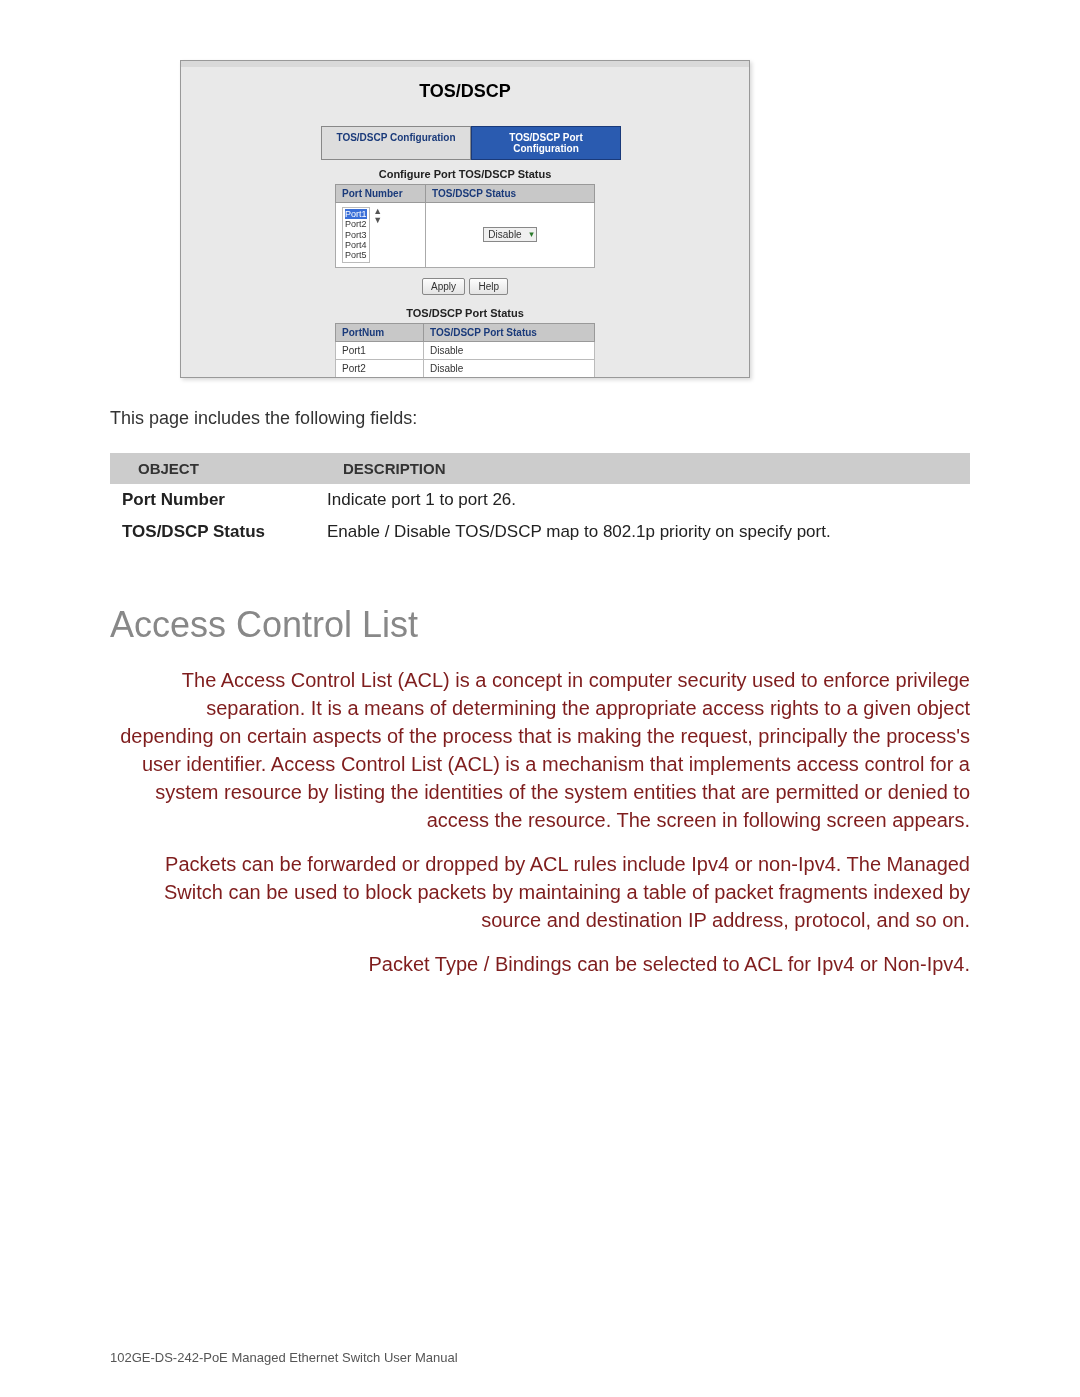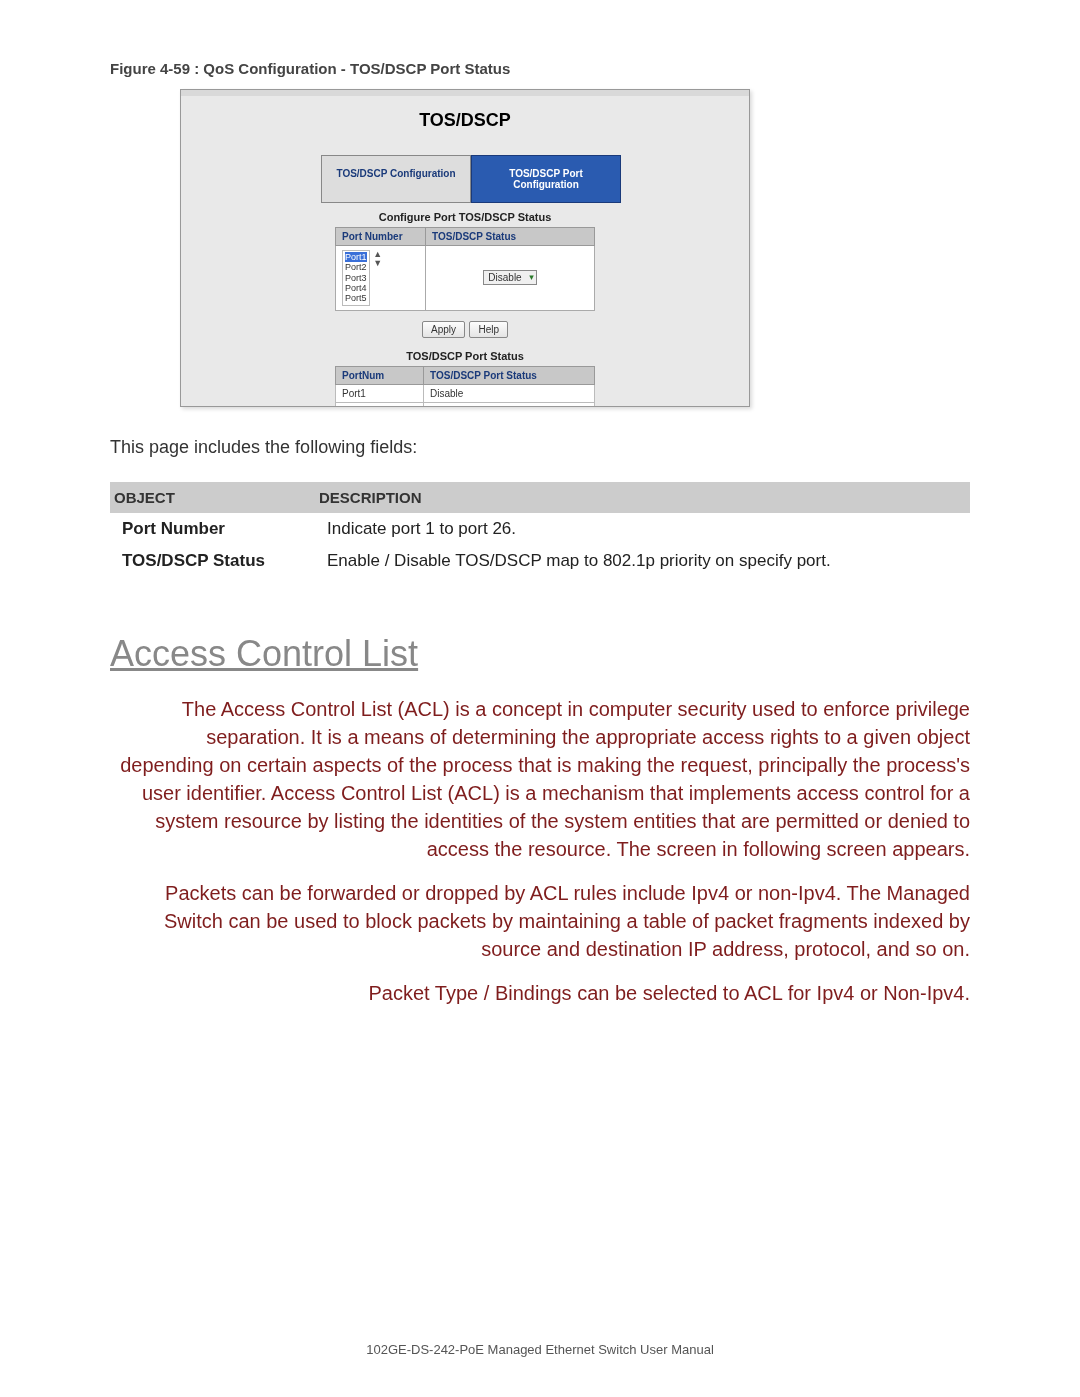--- a/index.html
+++ b/index.html
@@ -48,21 +48,21 @@
   .tab-row {
     display: flex;
     width: 300px;
     margin: 0 auto;
   }
   .tab {
     flex: 1;
     text-align: center;
     font-size: 10px;
     font-weight: bold;
-    padding: 12px 4px;
+    padding: 5px 4px;
     border: 1px solid #888;
   }
   .tab-inactive { background: #ddd; color: #1a3a7a; }
   .tab-active { background: #2a5bb0; color: #fff; border-color: #1a3a7a; }
   .section-title {
     text-align: center;
     font-size: 11px;
     font-weight: bold;
     color: #222;
     padding: 8px 0 4px 0;
@@ -164,59 +164,57 @@
     width: 100%;
     border-collapse: collapse;
     margin-bottom: 56px;
   }
   .fields-table th {
     background: #ccc;
     color: #333;
     font-size: 15px;
     font-weight: bold;
     text-align: left;
-    padding: 7px 4px;
+    padding: 7px 28px;
   }
   .fields-table td {
     font-size: 17px;
     padding: 6px 12px;
     color: #222;
   }
   .fields-table td.obj { font-weight: bold; width: 205px; }
   .h2 {
     font-size: 36px;
     color: #888;
     font-weight: normal;
     margin-bottom: 20px;
-    text-decoration: underline;
   }
   .body-para {
     font-size: 20px;
     line-height: 1.4;
     color: #7f1d1d;
     margin-bottom: 16px;
     text-align: right;
   }
   .footer {
     position: absolute;
-    bottom: 40px;
+    bottom: 32px;
     left: 110px;
     right: 110px;
     display: flex;
-    justify-content: center;
+    justify-content: flex-start;
     font-size: 13px;
     color: #555;
   }
 </style>
 </head>
 <body>
 
 <div class="page">
 
-  <div class="figure-caption">Figure 4-59 : QoS Configuration - TOS/DSCP Port Status</div>
 
   <div class="screenshot">
     <div class="screenshot-clip">
       <div class="ui-title">TOS/DSCP</div>
       <div class="screenshot-inner">
         <div class="tab-row">
           <div class="tab tab-inactive">TOS/DSCP Configuration</div>
           <div class="tab tab-active">TOS/DSCP Port Configuration</div>
         </div>
 

